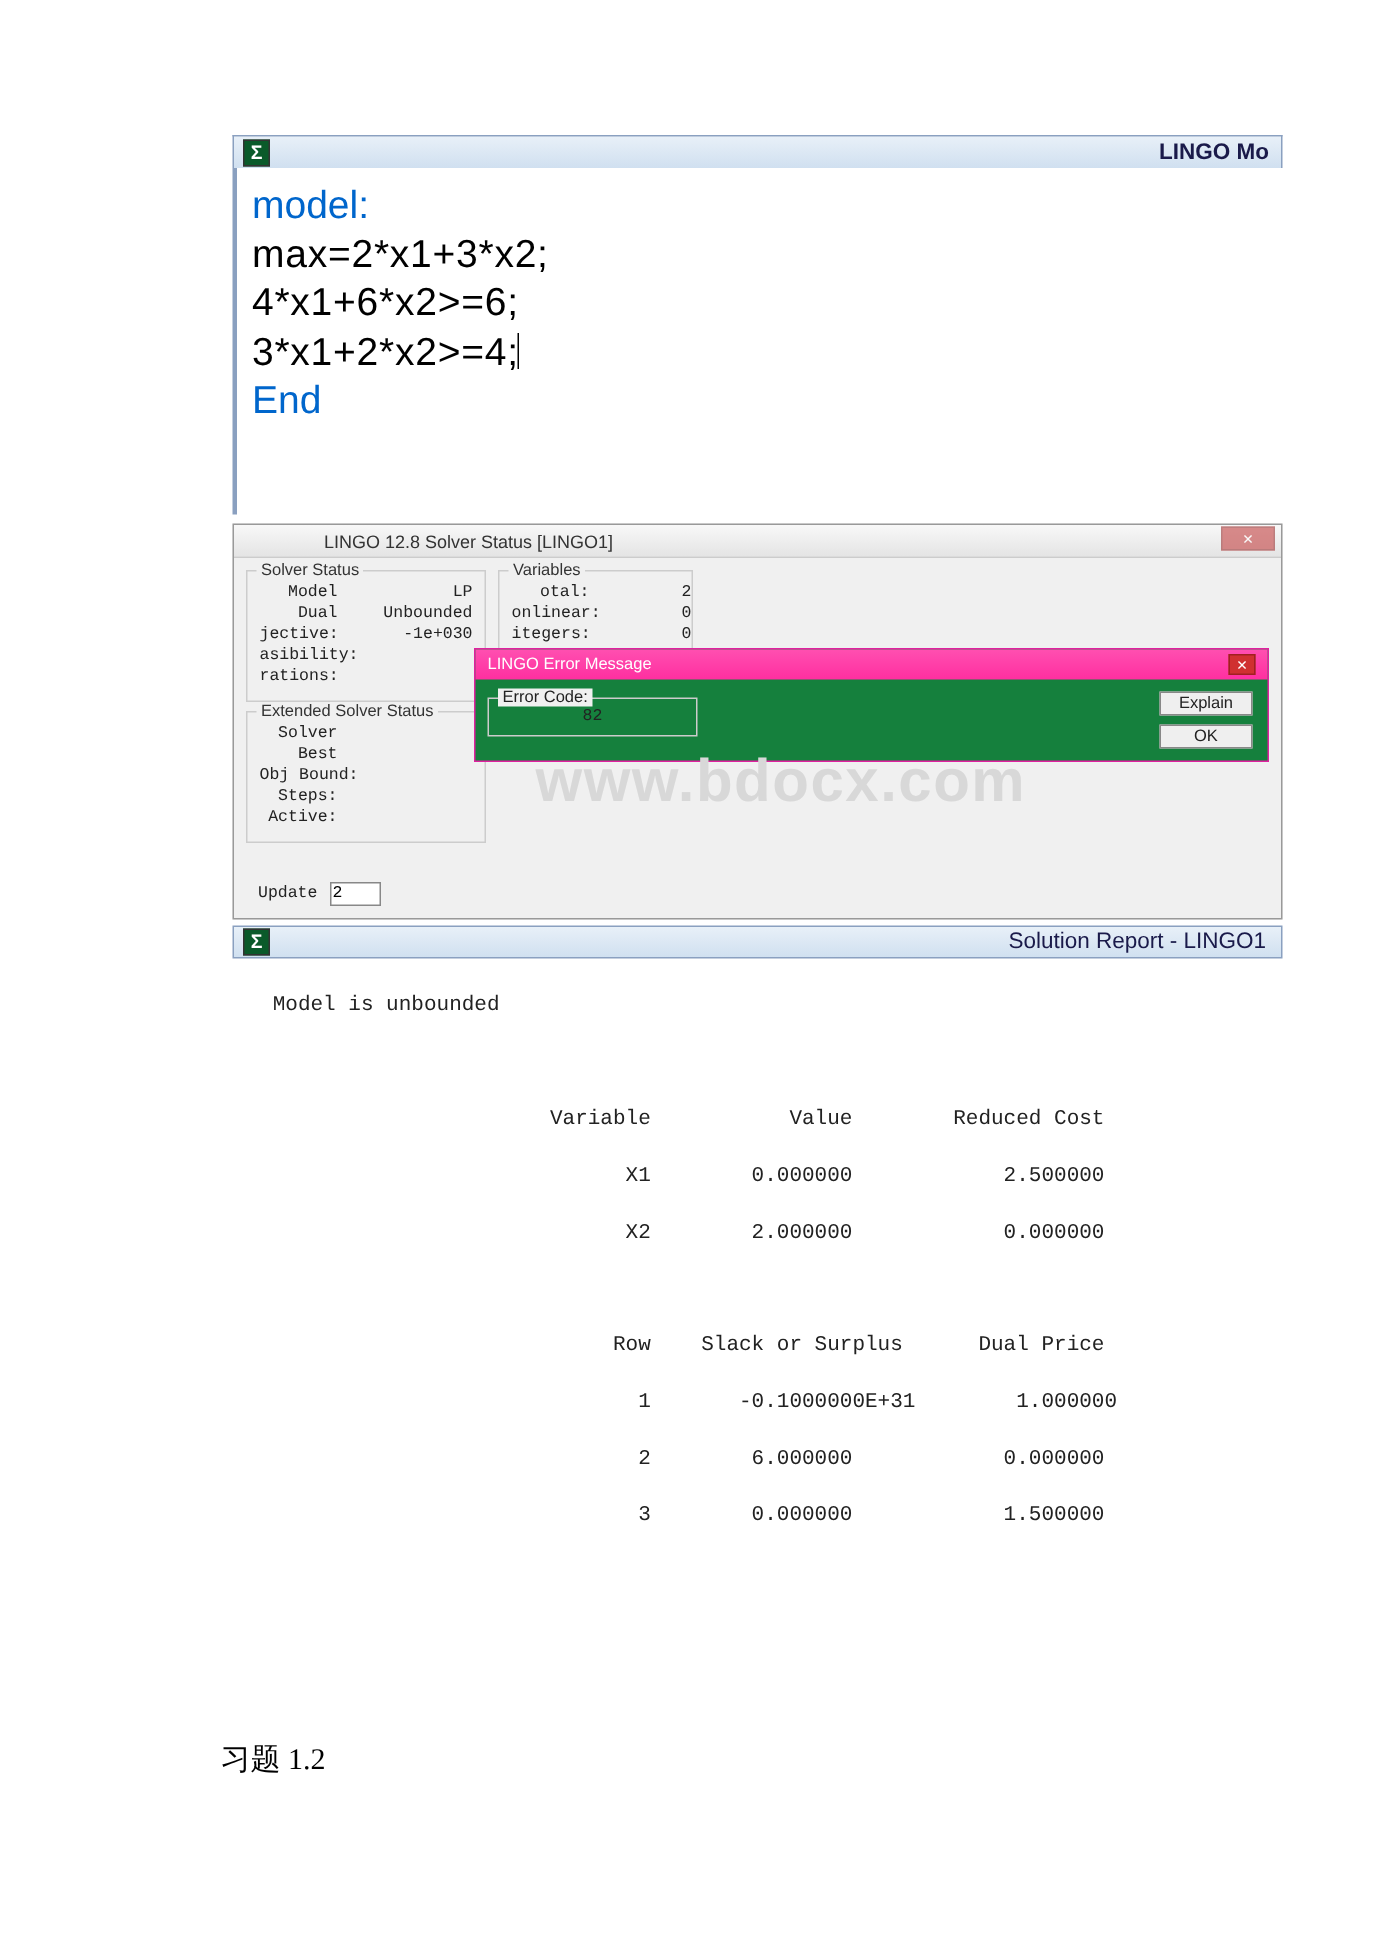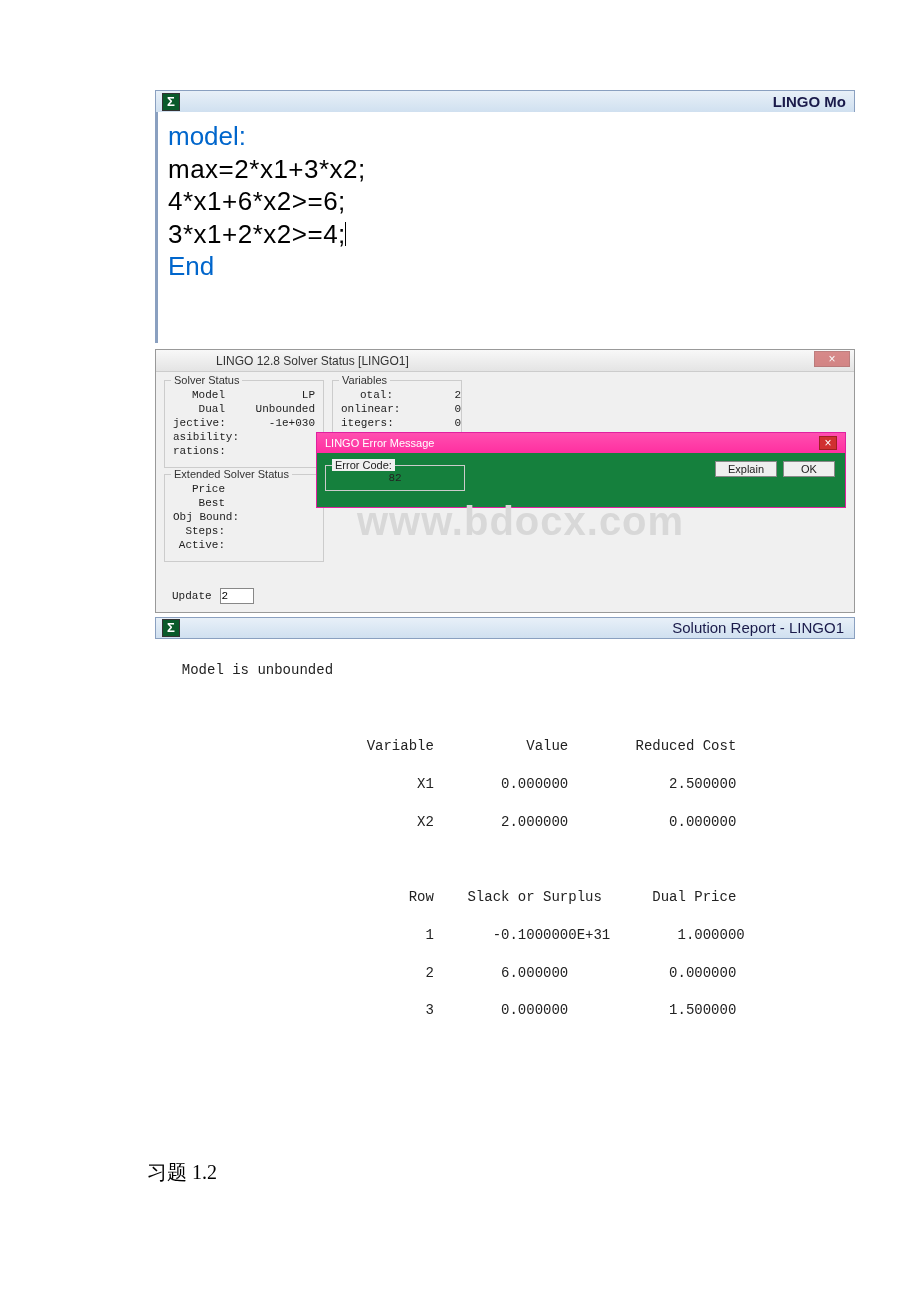--- a/index.html
+++ b/index.html
@@ -157,21 +157,21 @@
     }
     .error-body {
       padding:8px;
       font-family:'Courier New',monospace;
       font-size:11px;
       position:relative;
     }
     .error-body .btns {
       position:absolute;
       right:10px; top:8px;
-      display:flex; gap:6px;
+      display:flex; gap:6px;flex-direction:column;
     }
     .winbtn {
       font-family:Tahoma,sans-serif;
       font-size:11px;
       background:#efefef;
       border:1px solid #888;
       padding:1px 12px;
       min-width:52px;
       text-align:center;
       cursor:pointer;
@@ -276,21 +276,21 @@
                 <span class="v"></span>
               </div>
             <div class="kv">
                 <span class="k">rations:</span>
                 <span class="v"></span>
               </div>
           </div>
           <div class="fieldset">
             <span class="legend">Extended Solver Status</span>
             <div class="kv">
-                <span class="k">Price</span>
+                <span class="k">Solver</span>
                 <span class="v"></span>
               </div>
             <div class="kv">
                 <span class="k">Best</span>
                 <span class="v"></span>
               </div>
             <div class="kv">
                 <span class="k">Obj Bound:</span>
                 <span class="v"></span>
               </div>

